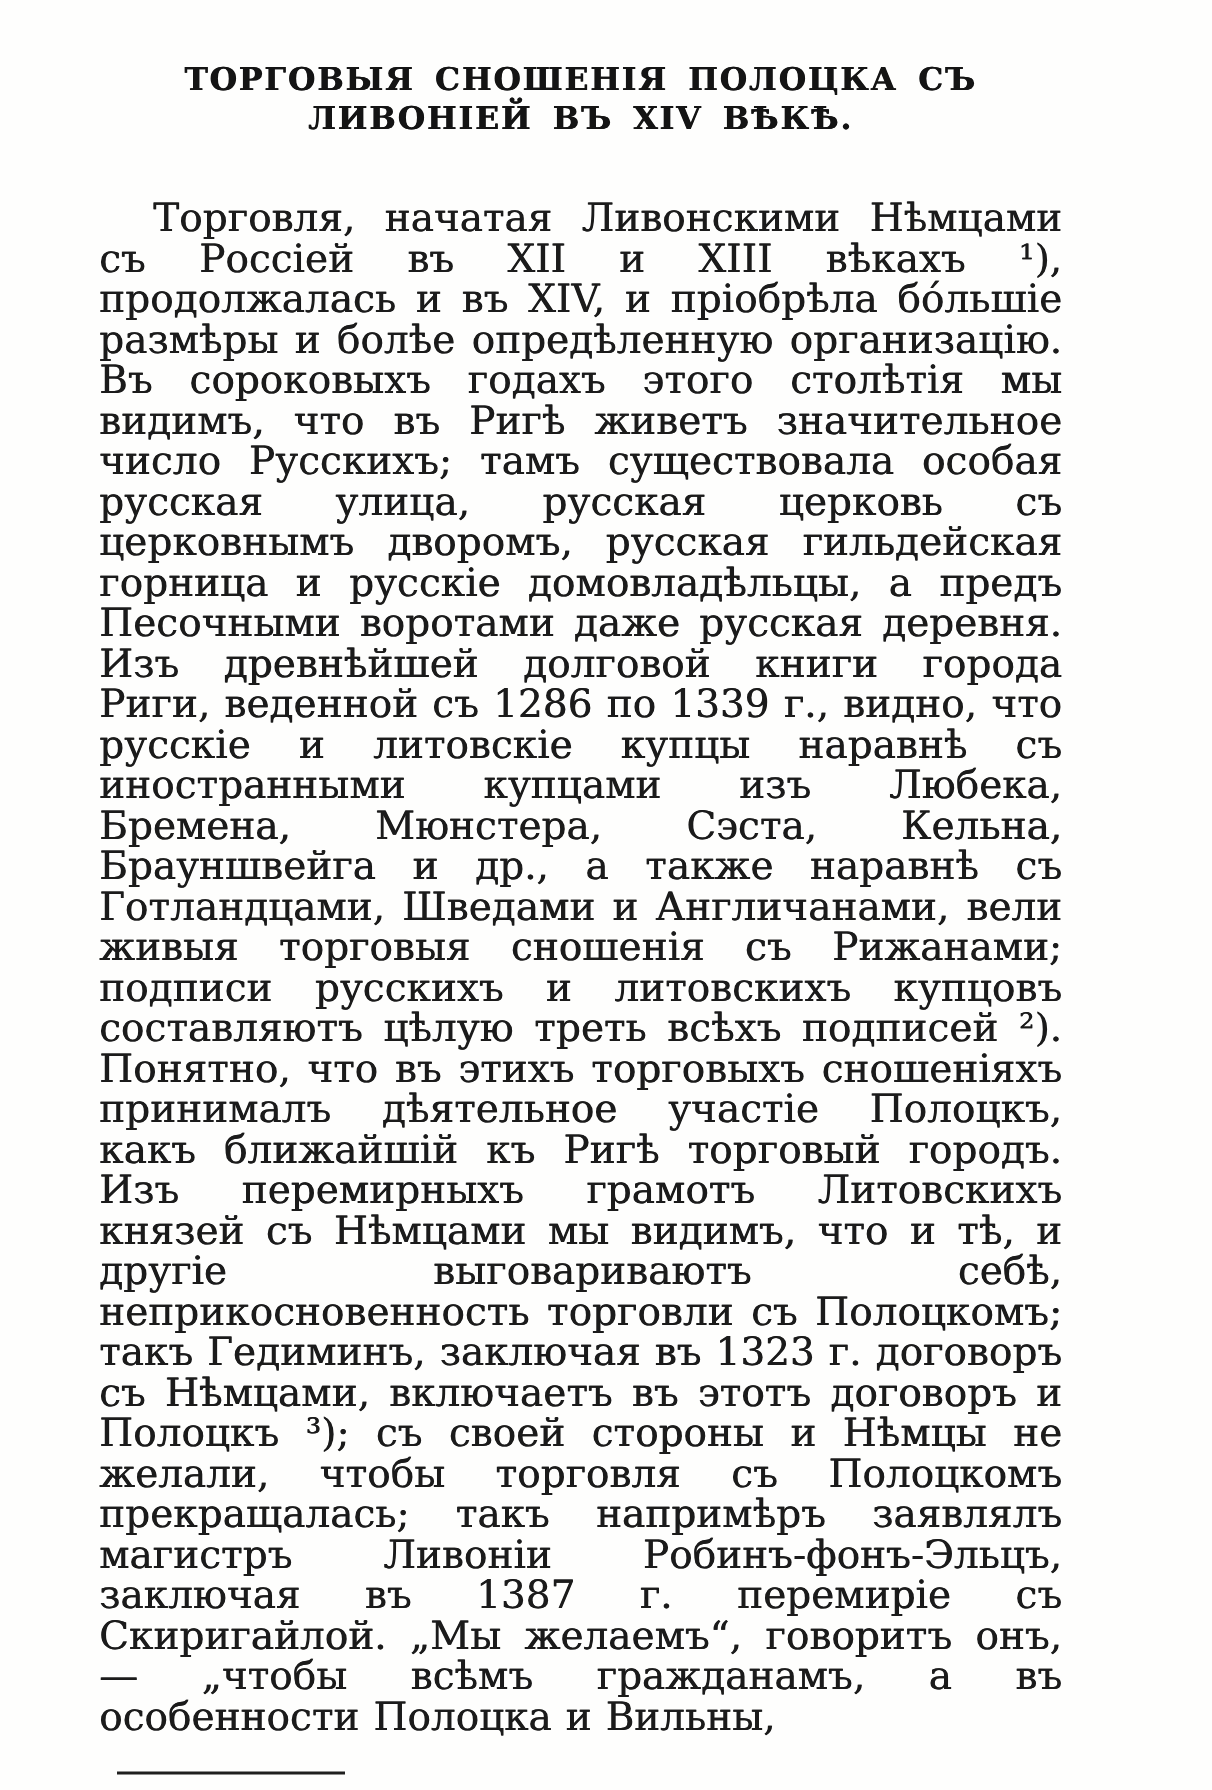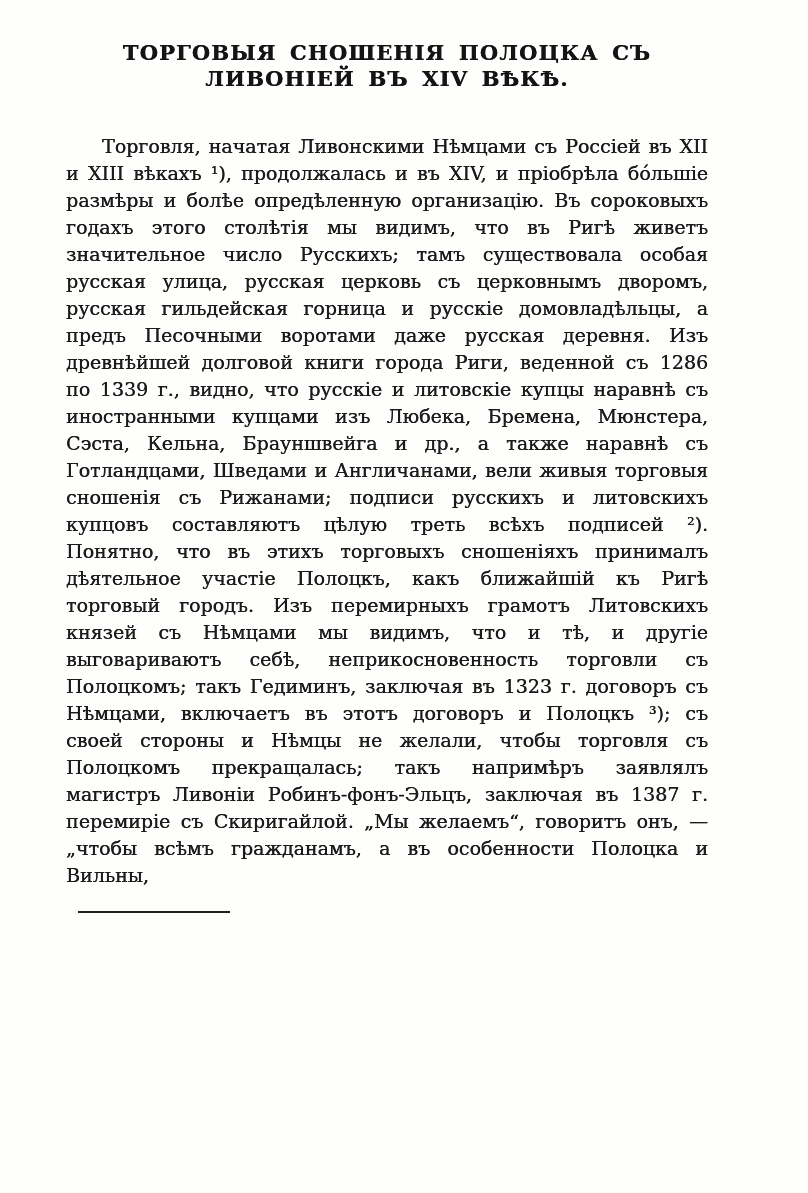--- a/index.html
+++ b/index.html
@@ -25,21 +25,21 @@
     font-size: 21px;
     line-height: 1.25;
     font-weight: bold;
     text-align: center;
     letter-spacing: 1.2px;
     word-spacing: 5px;
     color: #141414;
   }
   .body-paragraph {
     margin: 0;
-    font-size: 19px;
+    font-size: 26px;
     line-height: 27px;
     text-align: justify;
     text-indent: 36px;
     word-spacing: 1px;
   }
   .footnotes {
     margin-top: 22px;
   }
   .footnote-separator {
     width: 152px;

